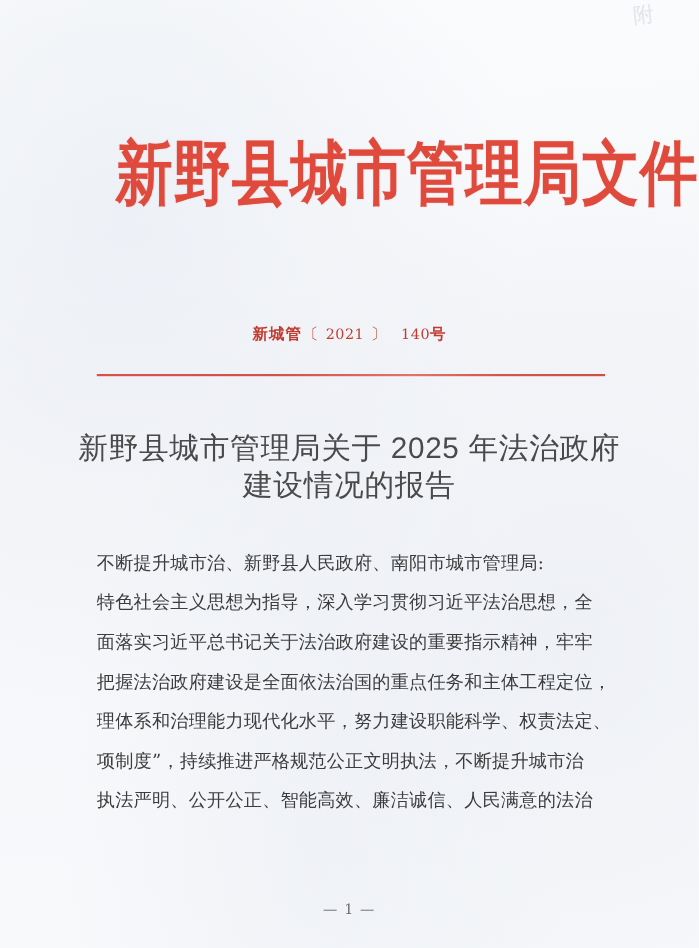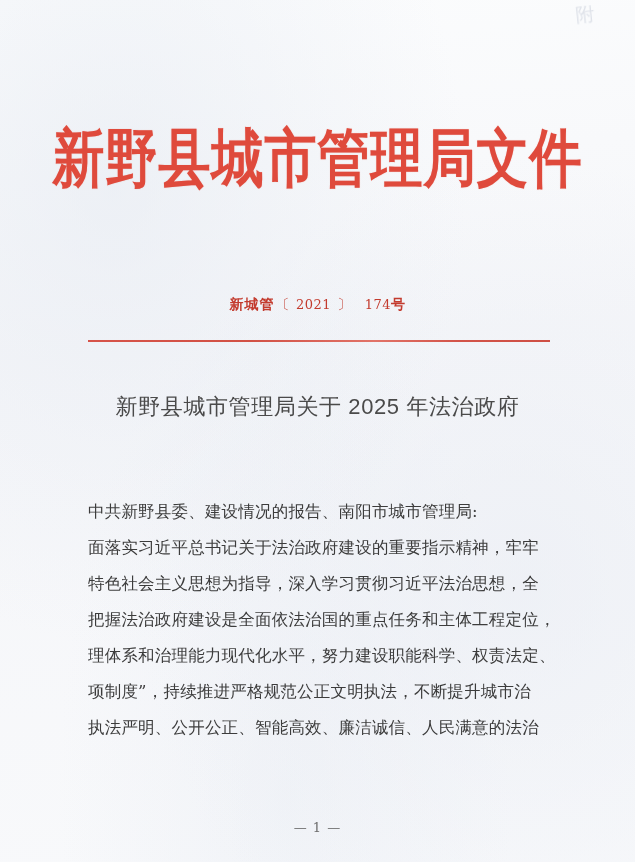--- a/index.html
+++ b/index.html
@@ -49,21 +49,21 @@
     user-select: none;
   }
   .bleed-artifact span { display: block; }
 
   
   .masthead {
     position: absolute;
     left: 0;
     right: 0;
     top: 112px;
-    text-align: center;
+    text-align: right;
   }
   .masthead-title {
     display: inline-block;
     color: #df4a3c;
     font-family: "DejaVu Serif", "Liberation Serif", serif;
     font-weight: bold;
     font-size: 52px;
     line-height: 76px;
     letter-spacing: 1px;
     white-space: nowrap;
@@ -113,21 +113,21 @@
 
   
   .doc-title {
     position: absolute;
     left: 70px;
     right: 70px;
     top: 390px;
     text-align: center;
     color: #4a4a4a;
     font-family: "Liberation Sans", "DejaVu Sans", sans-serif;
-    font-size: 22px;
+    font-size: 27px;
     line-height: 34px;
     letter-spacing: 0.6px;
   }
   .doc-title-line { display: block; white-space: nowrap; }
 
   
   .body-block {
     position: absolute;
     left: 88px;
     top: 494px;
@@ -167,33 +167,34 @@
 
   <div class="bleed-artifact">
     <span>附</span>
   </div>
 
   <div class="masthead">
     <div class="masthead-title">新野县城市管理局文件</div>
   </div>
 
   <div class="doc-number">
-    <span class="dn-prefix">新城管</span><span class="dn-bracket">〔</span><span class="dn-year">2021</span><span class="dn-bracket">〕</span><span class="dn-serial">174</span><span class="dn-hao">号</span>
+    <span class="dn-prefix">新城管</span><span class="dn-bracket">〔</span><span class="dn-year">2021</span><span class="dn-bracket">〕</span><span class="dn-serial">140</span><span class="dn-hao">号</span>
   </div>
 
   <div class="red-rule"></div>
 
   <div class="doc-title">
     <span class="doc-title-line">新野县城市管理局关于 2025 年法治政府</span>
+    <span class="doc-title-line">建设情况的报告</span>
   </div>
 
   <div class="body-block">
-    <span class="body-line">中共新野县委、建设情况的报告、南阳市城市管理局:</span>
+    <span class="body-line">不断提升城市治、新野县人民政府、南阳市城市管理局:</span>
+    <span class="body-line">特色社会主义思想为指导，深入学习贯彻习近平法治思想，全</span>
     <span class="body-line">面落实习近平总书记关于法治政府建设的重要指示精神，牢牢</span>
-    <span class="body-line">特色社会主义思想为指导，深入学习贯彻习近平法治思想，全</span>
     <span class="body-line">把握法治政府建设是全面依法治国的重点任务和主体工程定位，</span>
     <span class="body-line">理体系和治理能力现代化水平，努力建设职能科学、权责法定、</span>
     <span class="body-line">项制度”，持续推进严格规范公正文明执法，不断提升城市治</span>
     <span class="body-line">执法严明、公开公正、智能高效、廉洁诚信、人民满意的法治</span>
   </div>
 
   <div class="page-number">— 1 —</div>
 
 </div>
 

